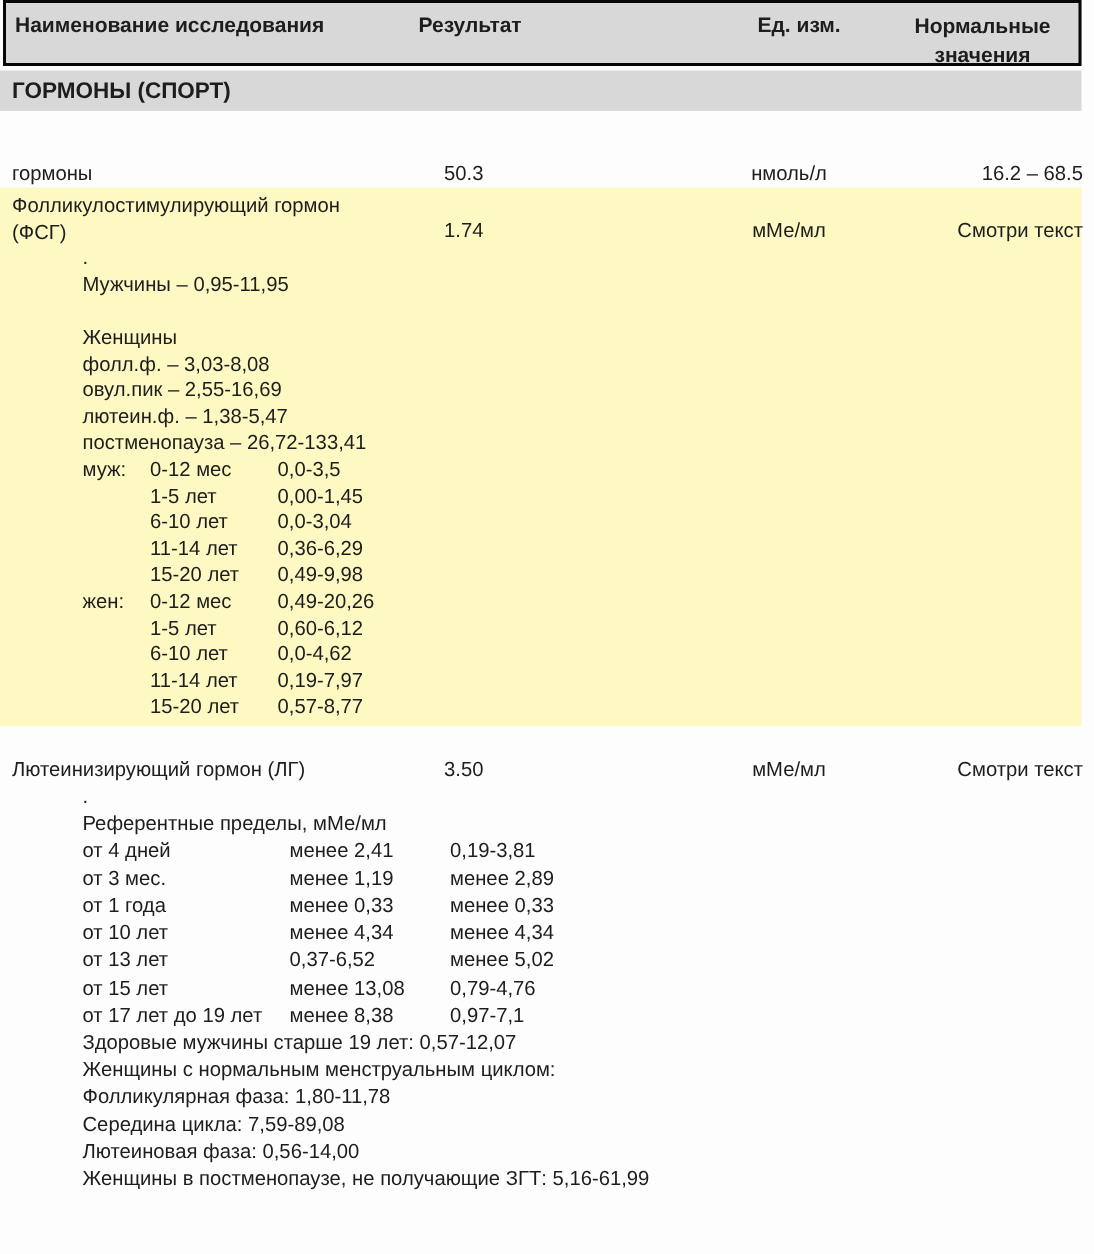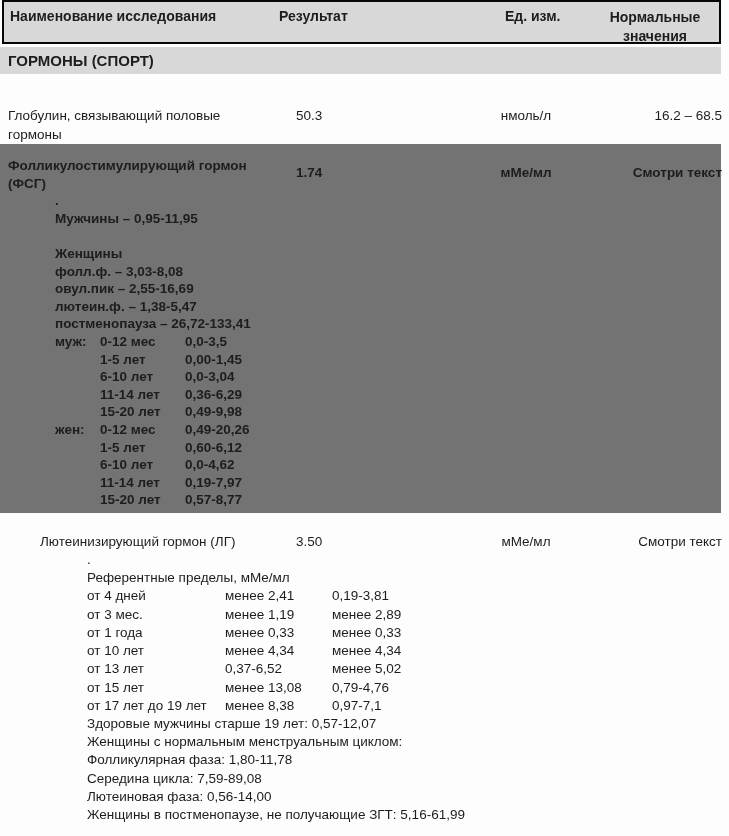--- a/index.html
+++ b/index.html
@@ -44,34 +44,34 @@
   .row .name   { margin-left: 8px; line-height: 19px; }
   .row .result { position: absolute; left: 296px; white-space: nowrap; }
   .row .unit   { position: absolute; left: 474px; width: 104px; text-align: center; white-space: nowrap; }
   .row .normal { position: absolute; left: 582px; width: 140px; text-align: right; white-space: nowrap; }
 
   .row-shbg { margin-top: 32px; }
   .row-shbg .result, .row-shbg .unit, .row-shbg .normal { top: 2px; }
 
   
   .row-fsh {
-    background: #737373;
-    padding-top: 13px; padding-bottom: 4px; font-weight: bold;
+    background: #fef9c3;
+    padding-top: 3px; padding-bottom: 4px;
   }
   .row-fsh .name, .row-fsh .comment, .row-fsh .age-row, .row-fsh .dot { line-height: 17.6px; }
   .row-fsh .result, .row-fsh .unit, .row-fsh .normal { top: 21px; }
   .comment, .dot { margin-left: 55px; white-space: nowrap; }
   .spacer-line { height: 17.6px; }
   .age-row { margin-left: 55px; white-space: nowrap; }
   .age-row .sex   { display: inline-block; width: 45px; }
   .age-row .age   { display: inline-block; width: 85px; }
   .age-row .range { display: inline-block; }
 
   
-  .row-lh { margin-top: 20px; padding-left: 32px; }
+  .row-lh { margin-top: 20px; }
   .row-lh .name, .row-lh .dot, .row-lh .comment, .row-lh .ref-row, .row-lh .note { line-height: 18.2px; }
   .row-lh .result, .row-lh .unit, .row-lh .normal { top: 1px; }
   .ref-row { margin-left: 55px; white-space: nowrap; }
   .ref-row .c1 { display: inline-block; width: 138px; }
   .ref-row .c2 { display: inline-block; width: 107px; }
   .ref-row .c3 { display: inline-block; }
   .ref-row.hdr .c1, .ref-row.hdr .c2, .ref-row.hdr .c3 { font-weight: 400; }
   .note { margin-left: 55px; white-space: nowrap; }
 </style>
 </head>
@@ -88,21 +88,20 @@
       <div>значения</div>
     </div>
   </div>
 
   <div class="section-bar">
     <span>ГОРМОНЫ (СПОРТ)</span>
   </div>
 
   <div class="row row-shbg">
     <div class="name">
-      <div>Глобулин, связывающий половые</div>
       <div>гормоны</div>
     </div>
     <div class="result">50.3</div>
     <div class="unit">нмоль/л</div>
     <div class="normal">16.2 – 68.5</div>
   </div>
 
   <div class="row row-fsh">
     <div class="name">
       <div>Фолликулостимулирующий гормон</div>

